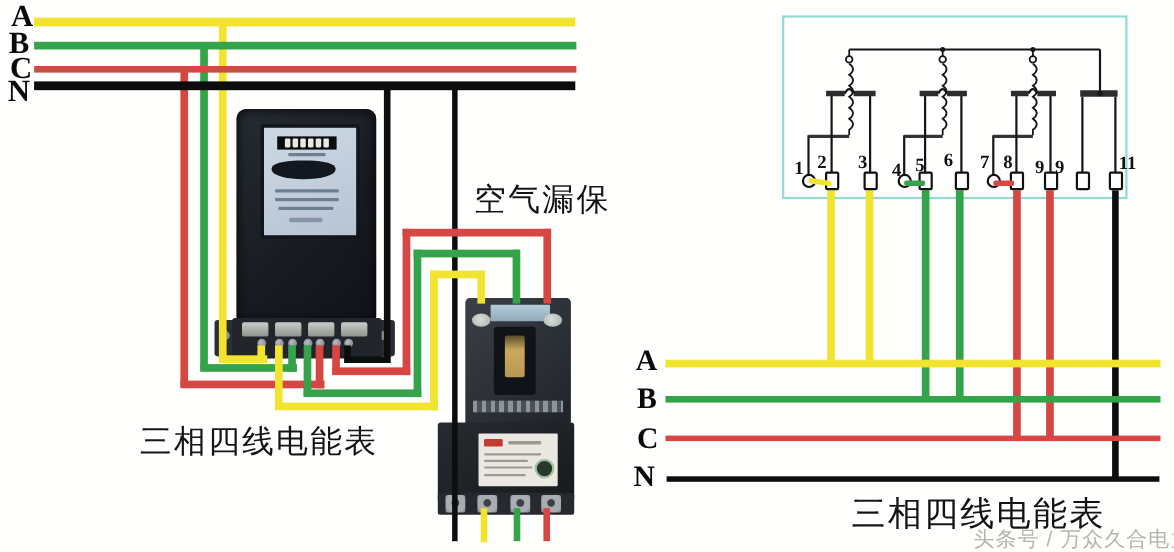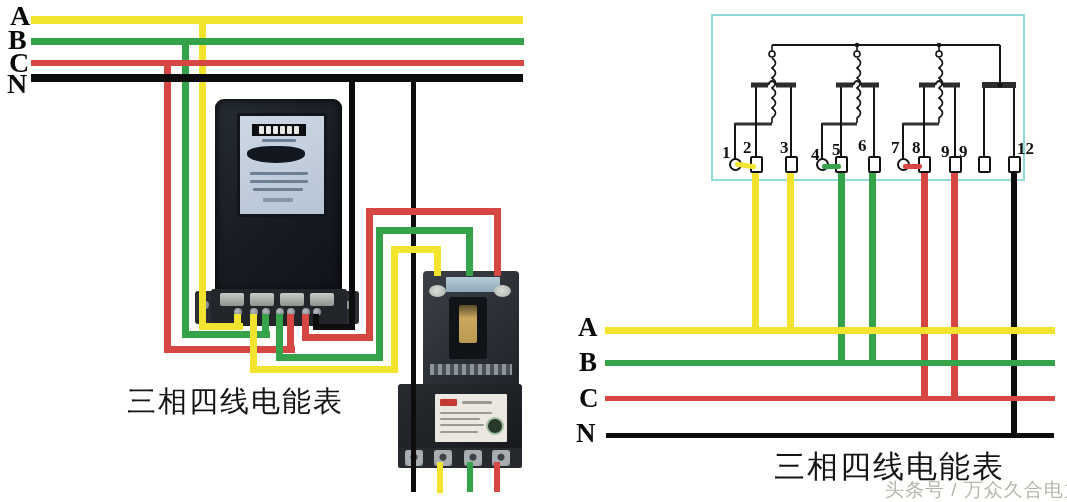--- a/index.html
+++ b/index.html
@@ -164,20 +164,21 @@
   <div class="w gb" style="left:31px;top:38px;width:493px;height:7px;"></div>
   <div class="w rc" style="left:31px;top:60px;width:493px;height:6px;"></div>
   <div class="w nk" style="left:31px;top:74px;width:492px;height:8px;"></div>
 
   <div class="buslabel" style="left:10px;top:2px;">A</div>
   <div class="buslabel" style="left:8px;top:26px;">B</div>
   <div class="buslabel" style="left:9px;top:49px;">C</div>
   <div class="buslabel" style="left:7px;top:70px;">N</div>
 
   <div class="caption" style="left:127px;top:382px;">三相四线电能表</div>
+  <div class="caption" style="left:431px;top:162px;">空气漏保</div>
 
   <div id="schem-box"></div>
 
   <svg style="position:absolute;left:711px;top:14px;" width="310" height="163" viewBox="0 0 310 163">
     <g fill="none" stroke="#151515" stroke-width="2">
 
       <path d="M61 31 H289 M289 31 V70"></path>
 
       <path d="M271 71 H305" stroke-width="6" stroke="#2c2c2c"></path>
       <path d="M273 143 V74 M303 143 V74"></path>
@@ -241,21 +242,21 @@
   <div class="tnum" style="left:722px;top:144px;">1</div>
   <div class="tnum" style="left:743px;top:139px;">2</div>
   <div class="tnum" style="left:780px;top:139px;">3</div>
   <div class="tnum" style="left:811px;top:146px;">4</div>
   <div class="tnum" style="left:832px;top:141px;">5</div>
   <div class="tnum" style="left:858px;top:137px;">6</div>
   <div class="tnum" style="left:891px;top:139px;">7</div>
   <div class="tnum" style="left:912px;top:139px;">8</div>
   <div class="tnum" style="left:941px;top:143px;">9</div>
   <div class="tnum" style="left:959px;top:143px;">9</div>
-  <div class="tnum" style="left:1017px;top:140px;">12</div>
+  <div class="tnum" style="left:1017px;top:140px;">11</div>
 
   <div class="w ya" style="left:605px;top:327px;width:450px;height:7px;"></div>
   <div class="w gb" style="left:605px;top:360px;width:450px;height:6px;"></div>
   <div class="w rc" style="left:605px;top:396px;width:450px;height:5px;"></div>
   <div class="w nk" style="left:606px;top:433px;width:448px;height:5px;"></div>
 
   <div class="buslabel" style="left:578px;top:314px;font-size:27px;">A</div>
   <div class="buslabel" style="left:579px;top:349px;font-size:27px;">B</div>
   <div class="buslabel" style="left:579px;top:385px;font-size:27px;">C</div>
   <div class="buslabel" style="left:576px;top:420px;font-size:27px;">N</div>

